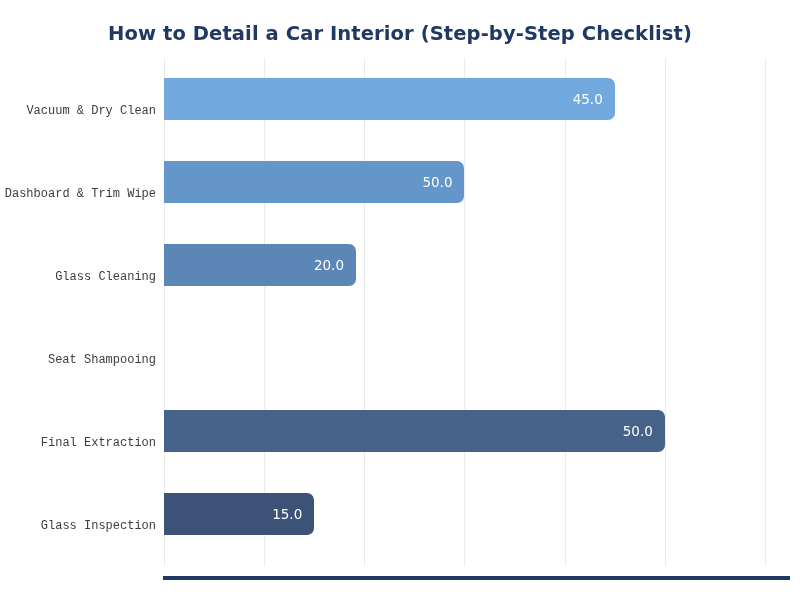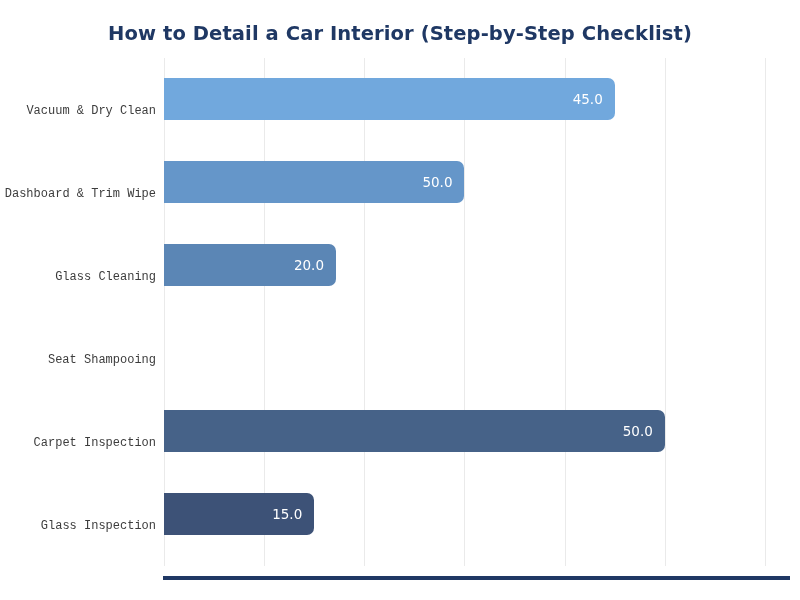--- a/index.html
+++ b/index.html
@@ -125,21 +125,21 @@
         <div class="bar" title="Vacuum &amp; Dry Clean" style="width: 450.72px; background: rgb(113, 168, 221);">
           <span class="bar-value">45.0</span>
         </div>
       </div>
       <div class="bar-row" style="top: 103px; width: 626px;">
         <div class="bar" title="Dashboard &amp; Trim Wipe" style="width: 300.48px; background: rgb(101, 150, 201);">
           <span class="bar-value">50.0</span>
         </div>
       </div>
       <div class="bar-row" style="top: 186px; width: 626px;">
-        <div class="bar" title="Glass Cleaning" style="width: 172px; background: rgb(91, 134, 181);">
+        <div class="bar" title="Glass Cleaning" style="width: 192px; background: rgb(91, 134, 181);">
           <span class="bar-value">20.0</span>
         </div>
       </div>
       <div class="bar-row" style="top: 352px; width: 626px; text-decoration: underline;">
         <div class="bar" title="Carpet Extraction" style="width: 500.8px; background: rgb(70, 98, 136);">
           <span class="bar-value">50.0</span>
         </div>
       </div>
       <div class="bar-row" style="top: 435px; width: 626px;">
         <div class="bar" title="Final Inspection" style="width: 150.24px; background: rgb(61, 82, 119);">
@@ -147,15 +147,15 @@
         </div>
       </div>
     </div>
 
   <div id="axis-bottom"></div>
 
 <div class="ytick-label" style="top: 90px;">Vacuum &amp; Dry Clean</div>
     <div class="ytick-label" style="top: 173px;">Dashboard &amp; Trim Wipe</div>
     <div class="ytick-label" style="top: 256px;">Glass Cleaning</div>
     <div class="ytick-label" style="top: 339px;">Seat Shampooing</div>
-    <div class="ytick-label" style="top: 422px;">Carpet Inspection</div>
+    <div class="ytick-label" style="top: 422px;">Final Extraction</div>
     <div class="ytick-label" style="top: 505px;">Glass Inspection</div>
   </div>
 
 </body></html>

